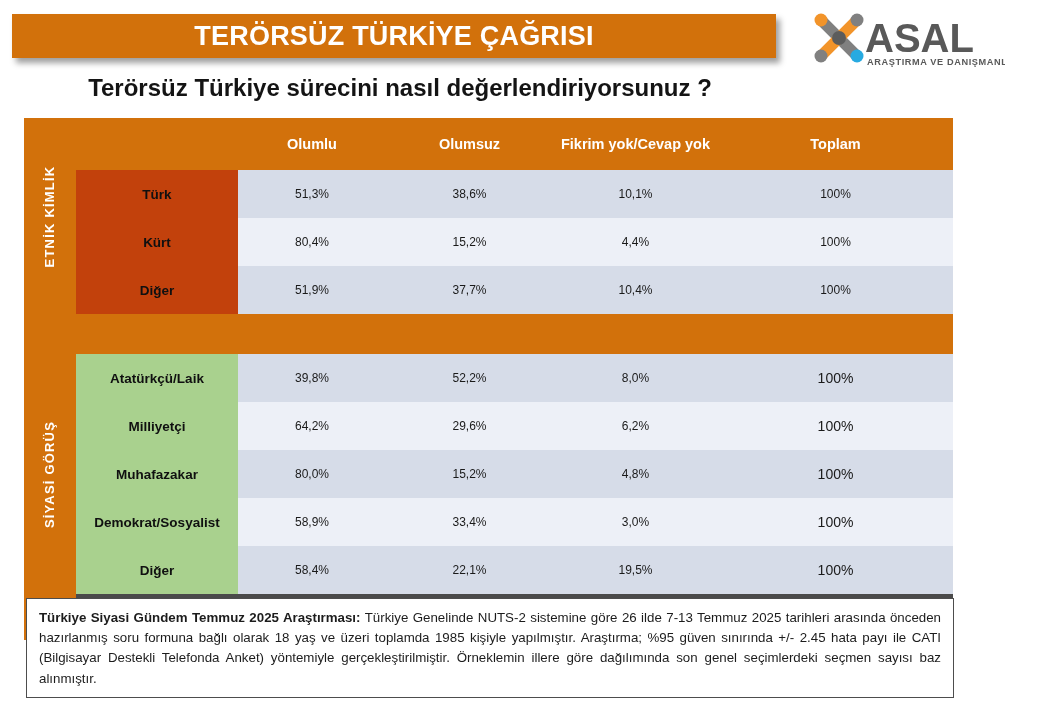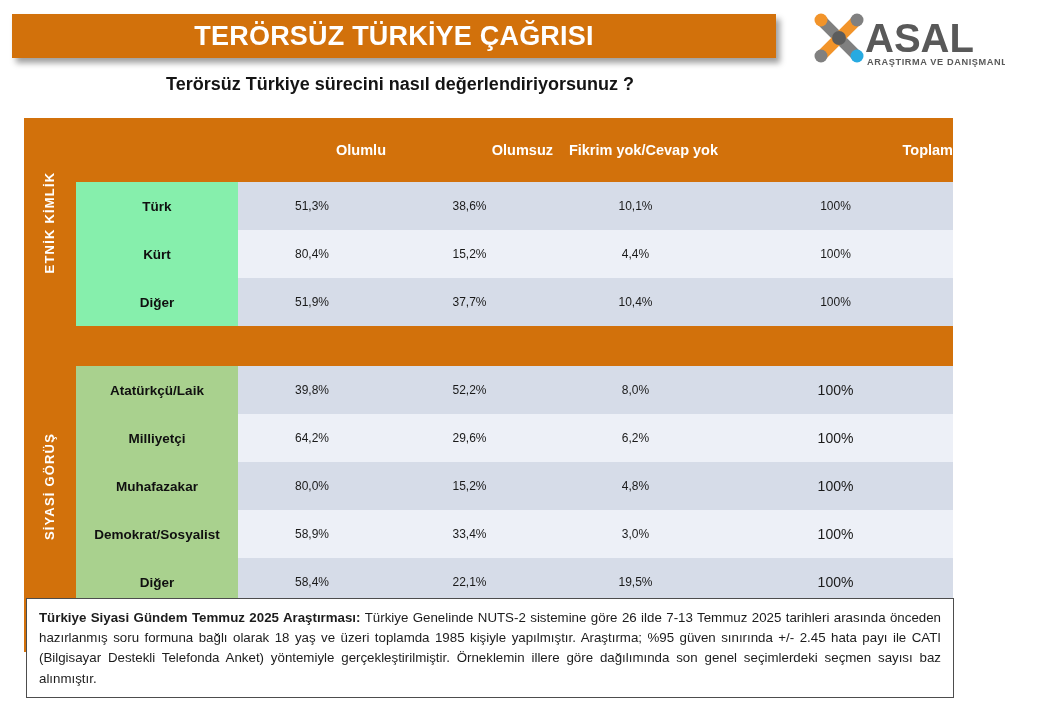--- a/index.html
+++ b/index.html
@@ -38,21 +38,21 @@
     left: 805px; top: 10px;
     width: 200px; height: 62px;
   }
   .logo svg { display: block; }
 
   .question {
     position: absolute;
     left: 0; top: 74px;
     width: 800px;
     text-align: center;
-    font-size: 18px;
+    font-size: 24px;
     font-weight: bold;
     color: #141414;
     white-space: nowrap;
   }
 
   
   .table-wrap {
     position: absolute;
     left: 24px; top: 118px;
     width: 929px;
@@ -93,42 +93,42 @@
     font-weight: bold;
     font-size: 13px;
     letter-spacing: 1.2px;
   }
 
   .hdr {
     background: #D2710B;
     color: #ffffff;
     font-weight: bold;
     font-size: 14.5px;
-    text-align: right;
-    height: 64px;
+    text-align: center;
+    height: 52px;
     border-right: 2px solid #ffffff;
   }
   .hdr.blank { }
   .hdr.last { border-right: 0; margin-top: 36px; }
 
   .band {
     background: #D2710B;
     height: 40px;
   }
 
   .rlabel {
     text-align: center;
     font-weight: bold;
     font-size: 13.5px;
     color: #101010;
     height: 48px;
     border-right: 2px solid #ffffff;
     border-bottom: 2px solid #ffffff;
   }
-  .rlabel.blue  { background: #86efac; }
+  .rlabel.blue  { background: #c2410c; }
   .rlabel.green { background: #A9D18E; }
 
   .val {
     text-align: center;
     font-size: 12px;
     color: #1a1a1a;
     height: 48px;
     border-right: 2px solid #ffffff;
     border-bottom: 2px solid #ffffff;
   }

